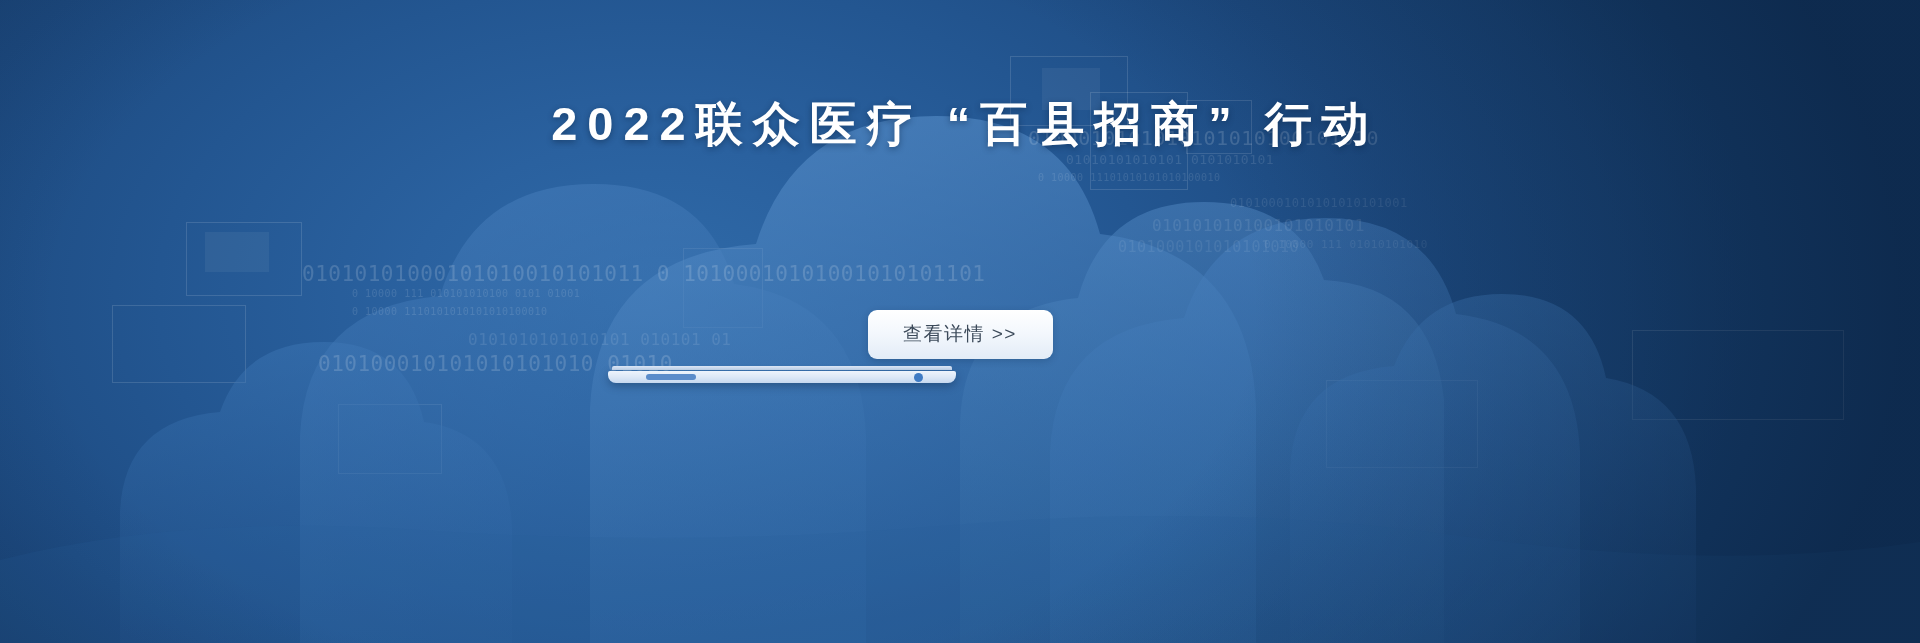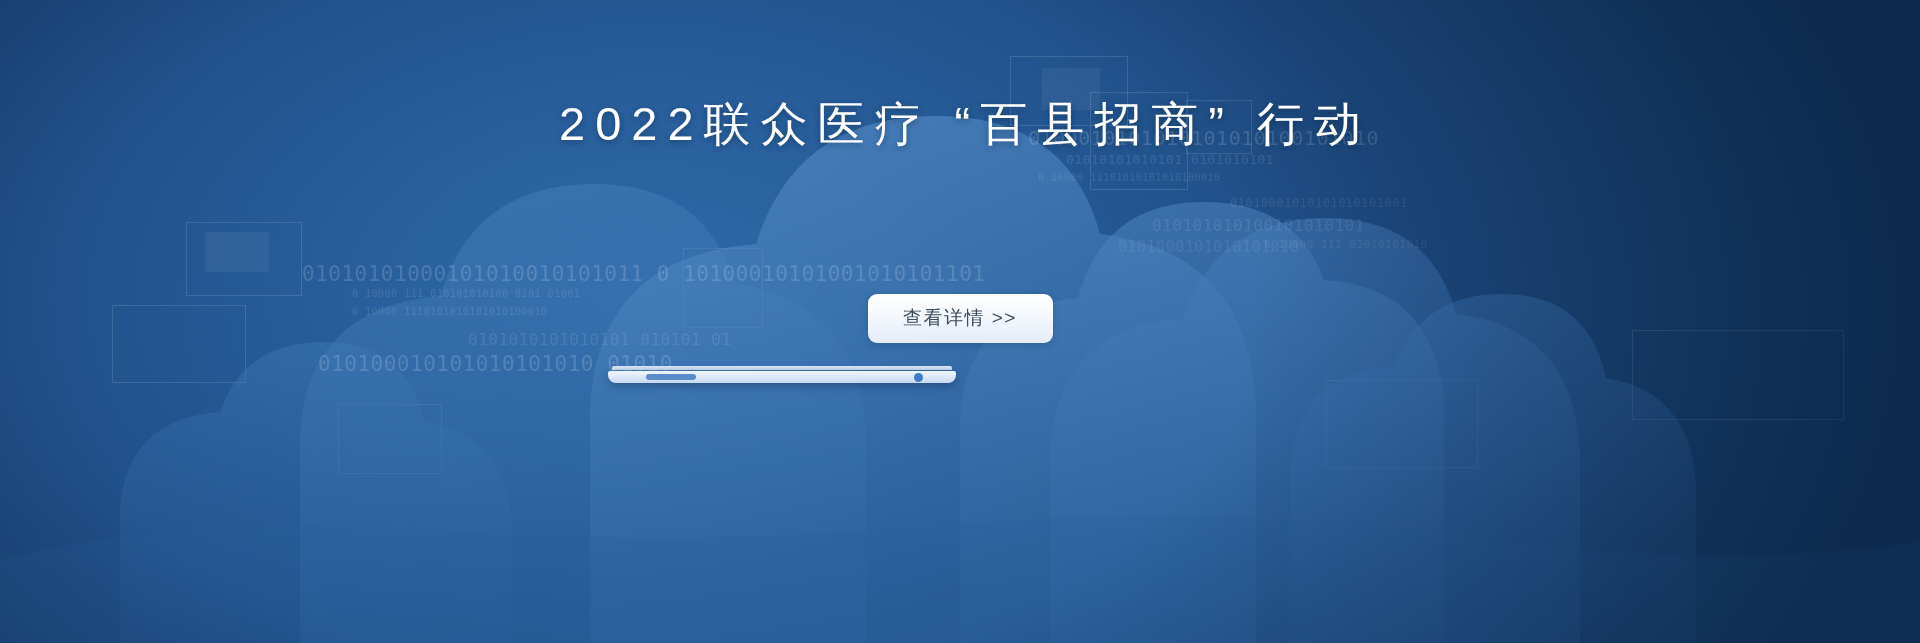--- a/index.html
+++ b/index.html
@@ -32,31 +32,31 @@
 
   
   .clouds{position:absolute;left:0;top:0;width:1920px;height:643px;}
 
   
   .content{position:absolute;left:0;top:0;width:1920px;height:643px;}
 
   .title{
     position:absolute;top:96px;left:0;width:1920px;text-align:center;
     color:#ffffff;font-size:47px;line-height:56px;letter-spacing:10px;
-    font-weight:400;text-indent:10px;
+    font-weight:700;text-indent:10px;
     text-shadow:0 2px 6px rgba(8,30,60,0.45);
   }
   .subtitle{
     position:absolute;top:180px;left:0;width:1920px;text-align:center;
     color:#f2f7fd;font-size:30px;line-height:40px;letter-spacing:7px;
     font-weight:400;text-indent:7px;
     text-shadow:0 2px 5px rgba(8,30,60,0.40);
   }
 
-  .cta-wrap{position:absolute;top:294px;left:0;width:1920px;text-align:center;}
+  .cta-wrap{position:absolute;top:310px;left:0;width:1920px;text-align:center;}
   .cta{
     display:inline-block;box-sizing:border-box;
     min-width:185px;padding:11px 28px 12px;
     border:none;border-radius:9px;cursor:pointer;
     background:linear-gradient(180deg,#ffffff 0%,#f4f8fd 45%,#e3ecf7 100%);
     color:#3c4a5a;font-size:19px;letter-spacing:1.5px;
     font-family:"Liberation Sans","DejaVu Sans",sans-serif;
     box-shadow:0 2px 7px rgba(10,35,70,0.22);
   }
 

